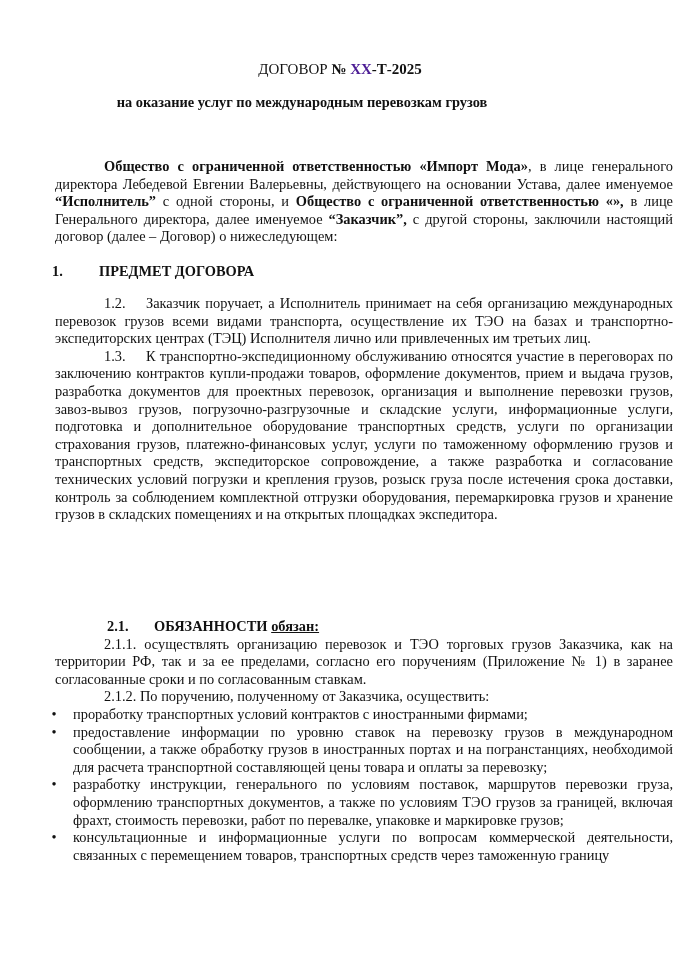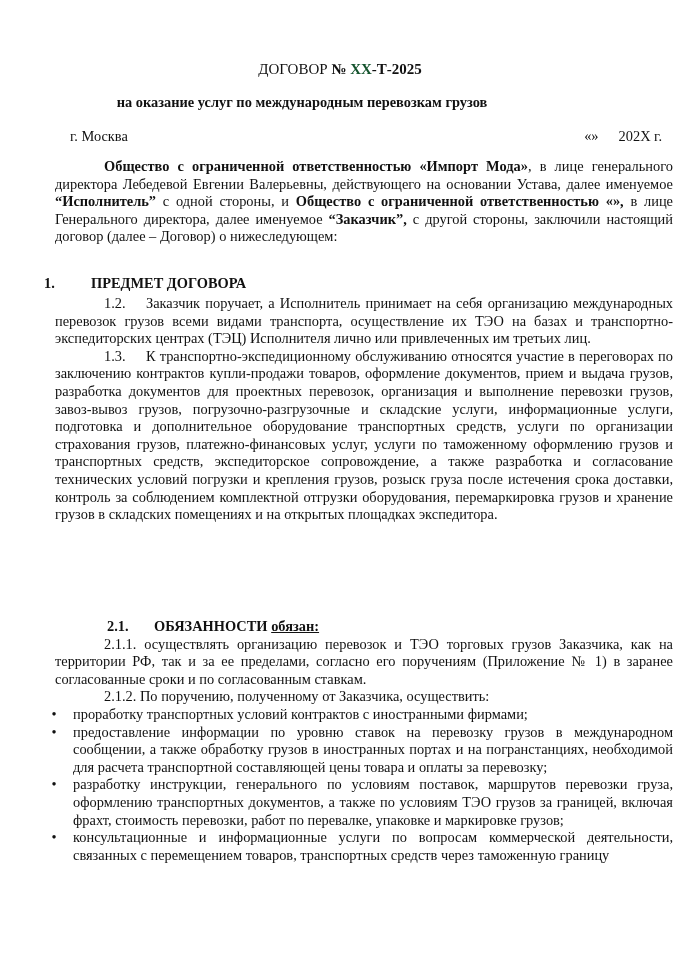--- a/index.html
+++ b/index.html
@@ -22,21 +22,21 @@
   }
   .cityline { position: absolute; top: 128px; left: 70px; width: 592px; height: 18px; }
   .cityline .city { position: absolute; left: 0; top: 0; }
   .cityline .date { position: absolute; right: 0; top: 0; }
   .cityline .date .quotes { margin-right: 20px; }
   .body { position: absolute; left: 40px; width: 618px; text-align: justify; margin-left: 15px; }
   .preamble { top: 158px; }
   p { margin: 0; }
   .indent { text-indent: 49px; }
   .heading {
-    position: absolute; left: 44px; font-weight: bold; font-size: 14.4px; margin-top: 12px;
+    position: absolute; left: 52px; font-weight: bold; font-size: 14.4px;
   }
   .heading .num { display: inline-block; width: 47px; }
   .h1 { top: 263px; }
   .h2 { top: 582px; }
   .sec1 { top: 295px; }
   .clause-num { display: inline-block; width: 42px; text-indent: 0; }
   .sub { top: 618px; }
   .sub .subhead { padding-left: 52px; font-weight: bold; }
   .sub .subhead .num { display: inline-block; width: 47px; }
   .sub .subhead .under { font-weight: bold; text-decoration: underline; }
@@ -45,28 +45,24 @@
   ul.bullets li { position: relative; padding-left: 18px; margin-left: 0; }
   ul.bullets li .dot {
     position: absolute; left: -6px; top: 0; width: 10px; text-align: center;
   }
 </style>
 </head>
 <body>
 
 <div class="page">
 
-  <div class="title"><span>ДОГОВОР </span><b>№ </b><span class="red" style="color: #14532d; margin-top: 48px;">XX</span><b>-Т-2025</b></div>
+  <div class="title"><span>ДОГОВОР </span><b>№ </b><span class="red" style="color: #4c1d95; margin-top: 48px;">XX</span><b>-Т-2025</b></div>
 
   <div class="subtitle">на оказание услуг по международным перевозкам грузов</div>
 
-  <div class="cityline">
-    <span class="city">г. Москва</span>
-    <span class="date"><span class="quotes">«»</span><span>202X г.</span></span>
-  </div>
 
   <div class="body preamble">
     <p class="indent"><b>Общество с ограниченной ответственностью «Импорт Мода»</b><span>, в лице генерального директора Лебедевой   Евгении   Валерьевны, действующего на основании Устава, далее именуемое </span><b>“Исполнитель”</b><span> с одной стороны, и </span><b>Общество с ограниченной ответственностью «»,</b><span> в лице Генерального директора, далее именуемое </span><b>“Заказчик”,</b><span> с другой стороны, заключили настоящий договор (далее – Договор) о нижеследующем:</span></p>
   </div>
 
   <div class="heading h1"><span class="num">1.</span><span>ПРЕДМЕТ ДОГОВОРА</span></div>
 
   <div class="body sec1">
     <p class="indent"><span class="clause-num">1.2.</span><span>Заказчик поручает, а Исполнитель принимает на себя организацию международных перевозок грузов всеми видами транспорта, осуществление их ТЭО на базах и транспортно-экспедиторских центрах (ТЭЦ) Исполнителя лично или привлеченных им третьих лиц.</span></p>
     <p class="indent"><span class="clause-num">1.3.</span><span>К транспортно-экспедиционному обслуживанию относятся участие в переговорах по заключению контрактов купли-продажи товаров, оформление документов, прием и выдача грузов, разработка документов для проектных перевозок, организация и выполнение перевозки грузов, завоз-вывоз грузов, погрузочно-разгрузочные и складские услуги, информационные услуги, подготовка и дополнительное оборудование транспортных средств, услуги по организации страхования грузов, платежно-финансовых услуг, услуги по таможенному оформлению грузов и транспортных средств, экспедиторское сопровождение, а также разработка и согласование технических условий погрузки и крепления грузов, розыск груза после истечения срока доставки, контроль за соблюдением комплектной отгрузки оборудования, перемаркировка грузов и хранение грузов в складских помещениях и на открытых площадках экспедитора.</span></p>

